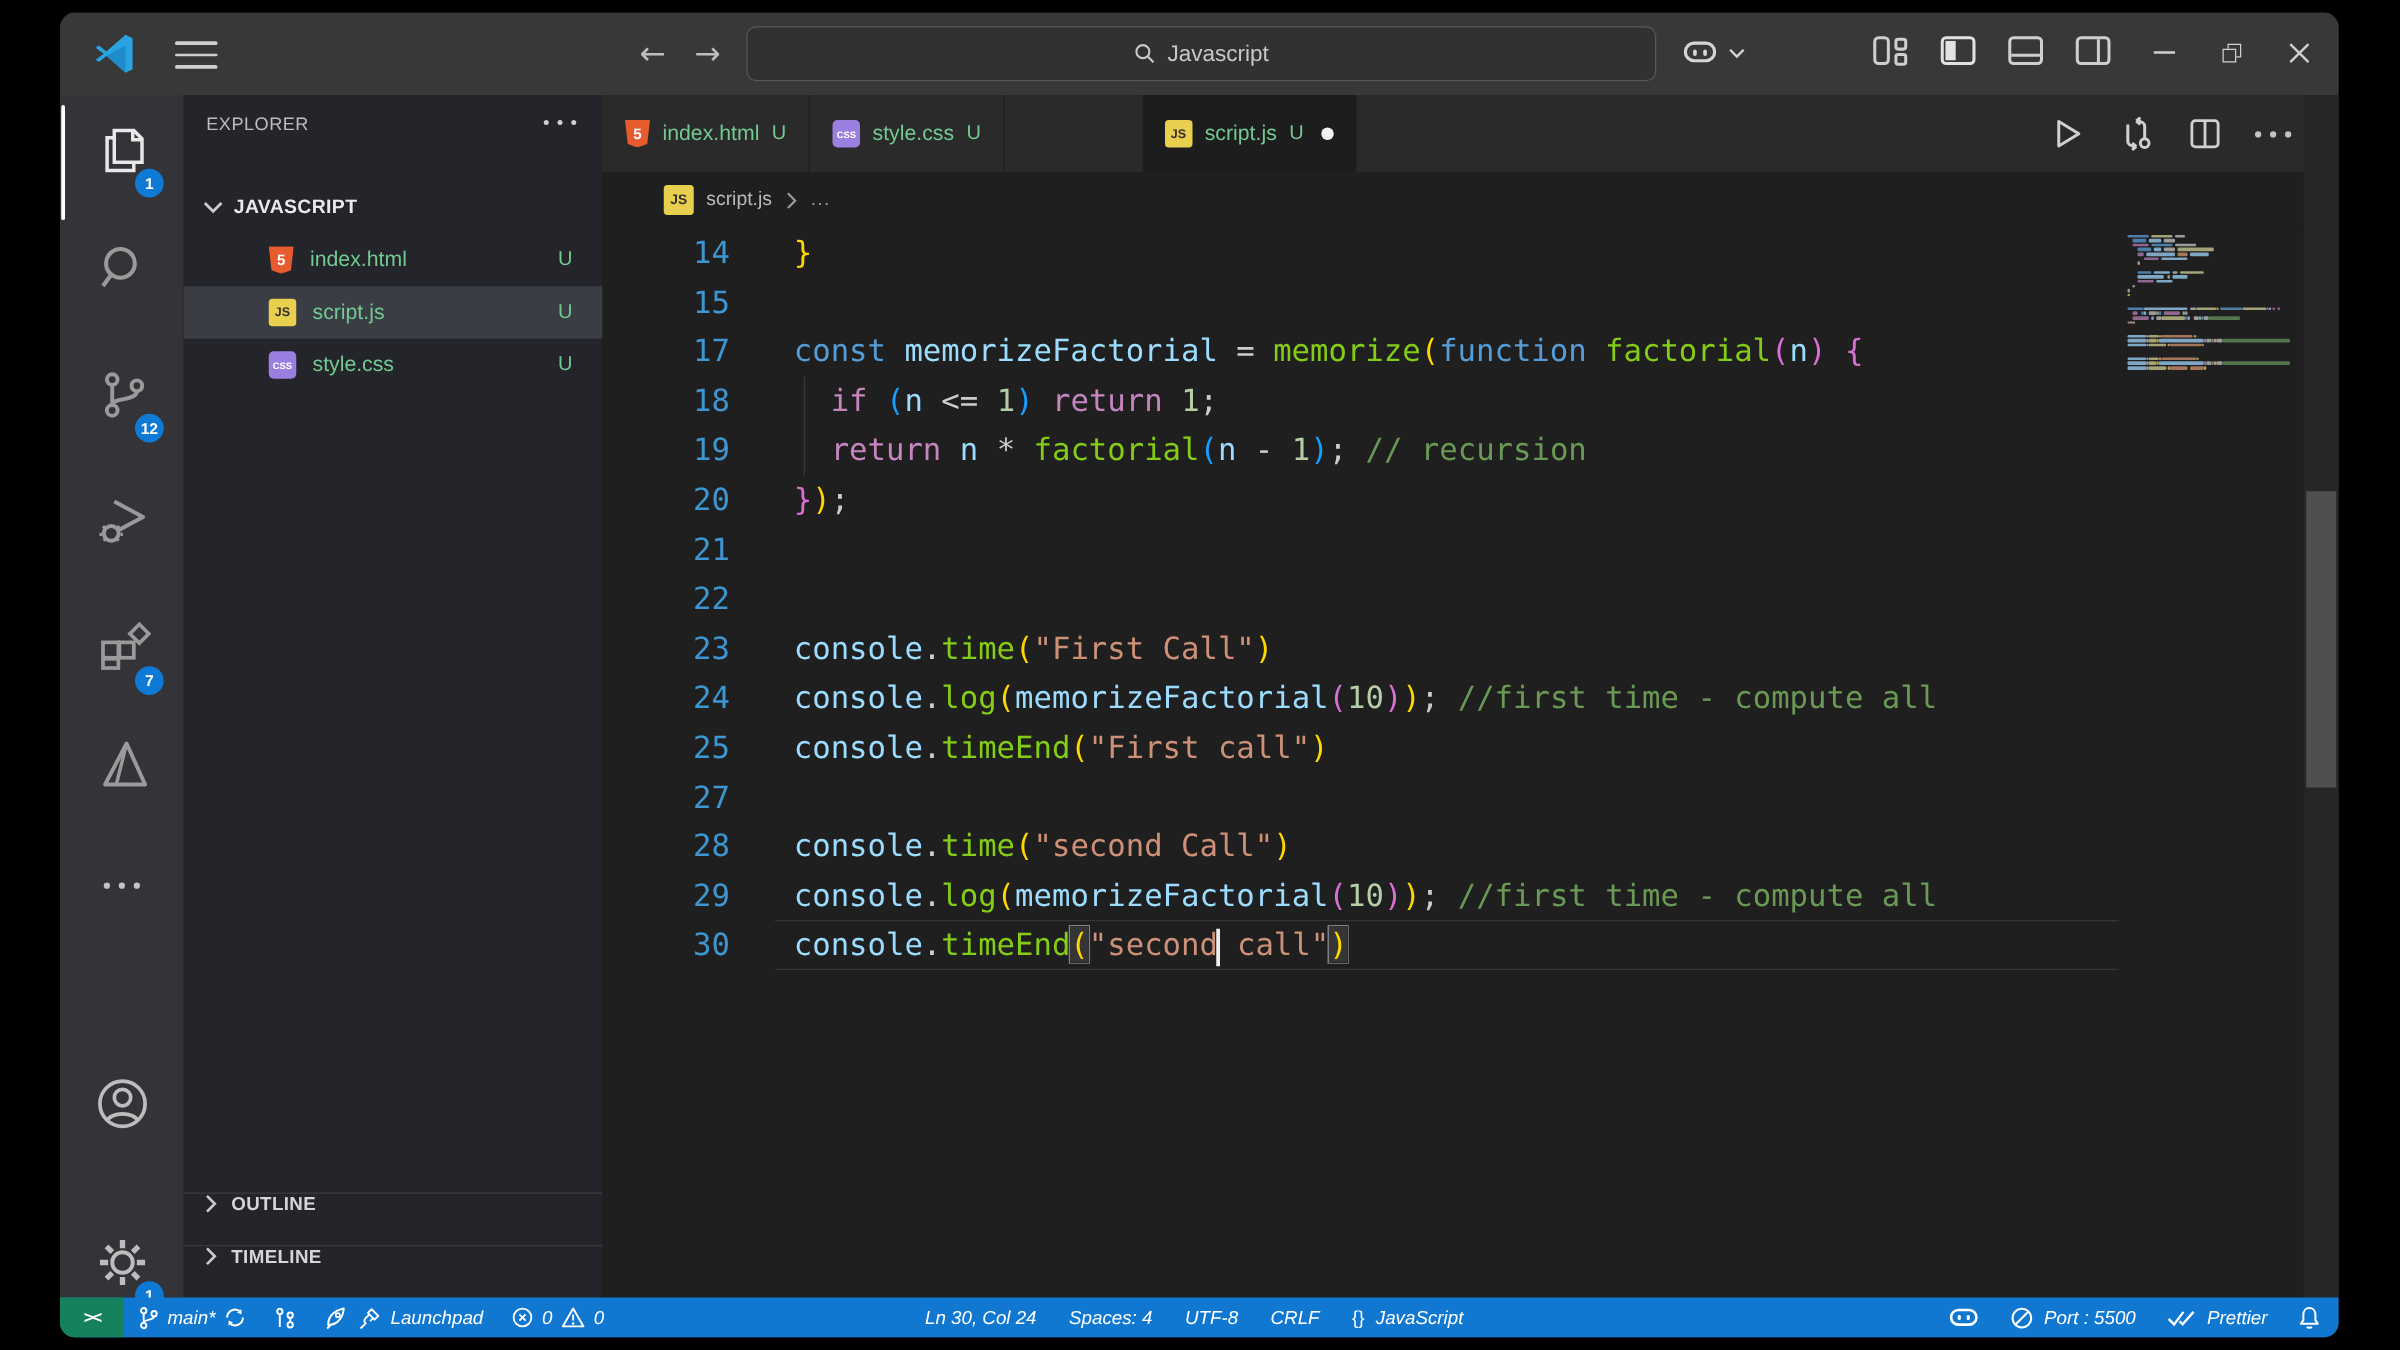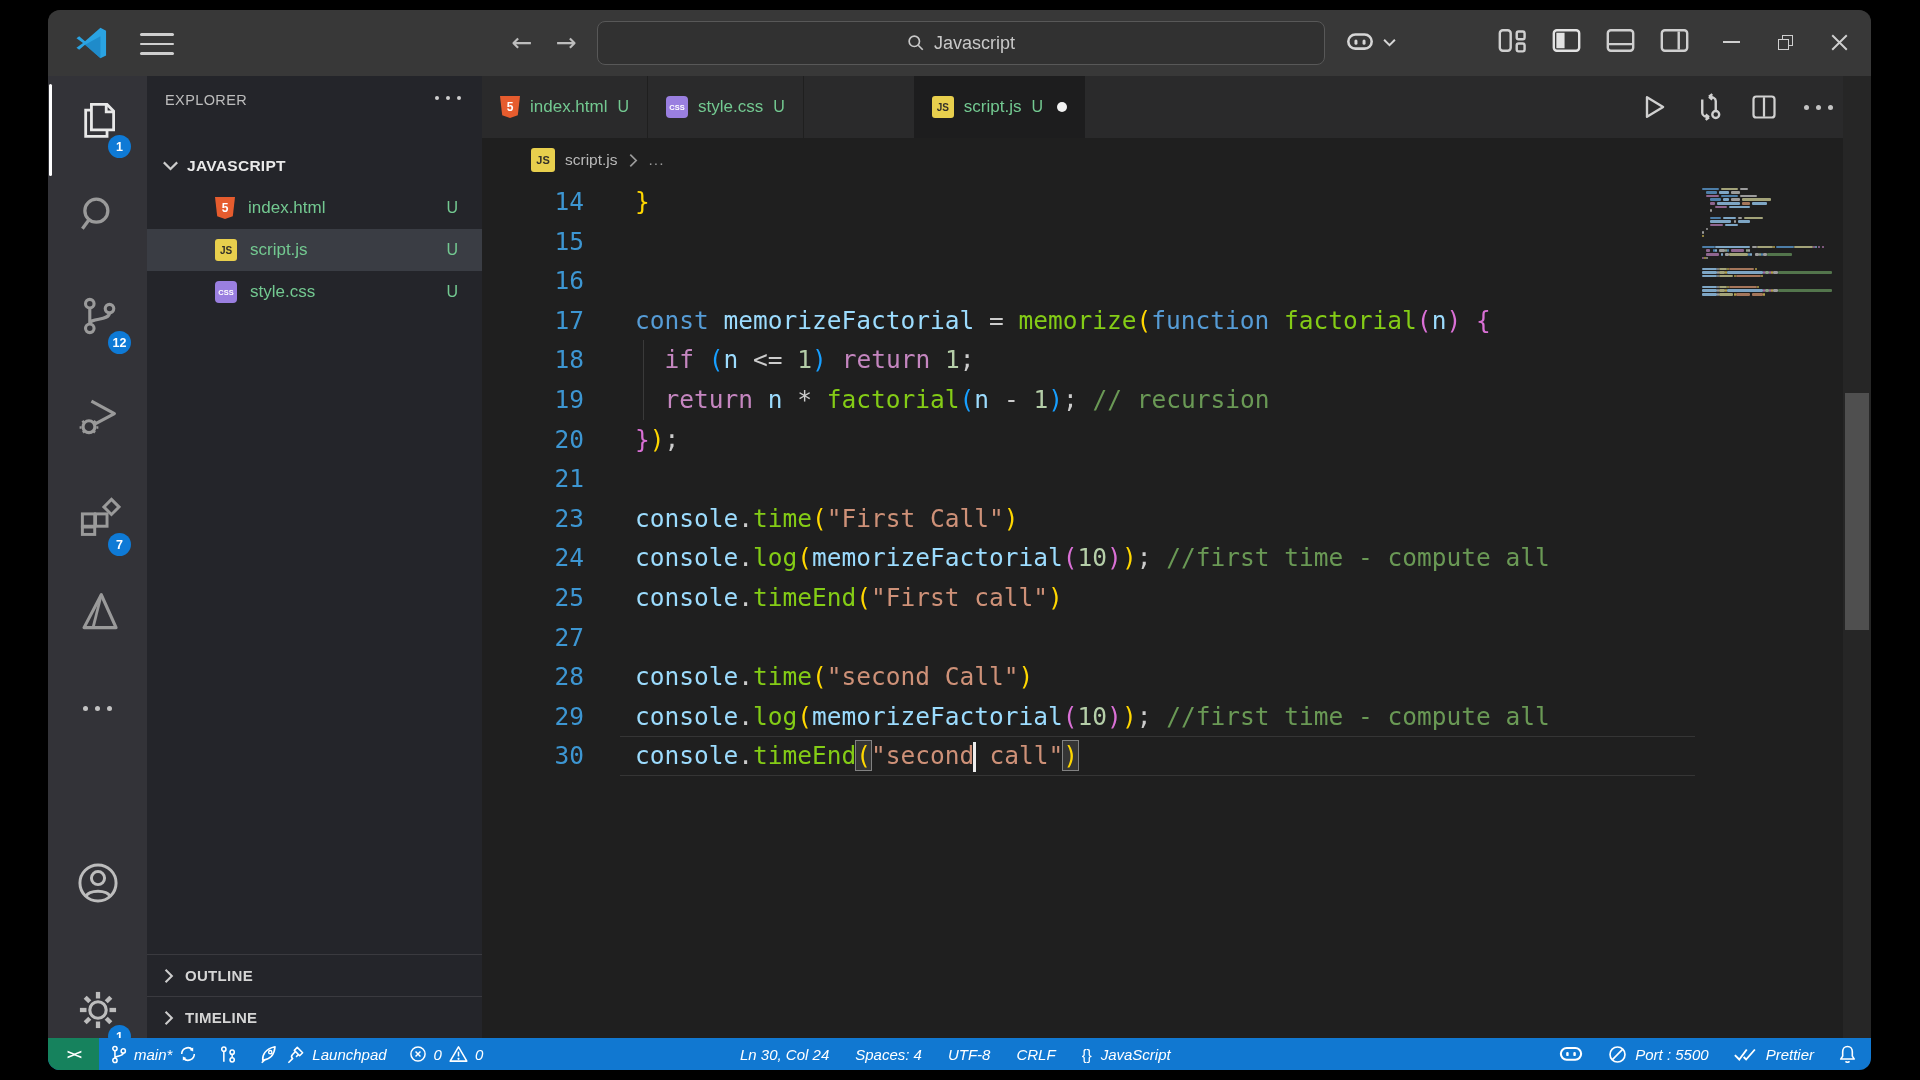--- a/index.html
+++ b/index.html
@@ -42,21 +42,21 @@
   .folder-name{font-weight:bold;font-size:15.5px;color:#e9e9e9;letter-spacing:.3px;}
   #file-list{position:absolute;left:0;top:111px;right:0;}
   .exp-row{height:42px;display:flex;align-items:center;padding-left:68px;cursor:pointer;}
   .exp-row.sel{background:#3a3d44;}
   .fname{margin-left:13px;font-size:17px;color:#73c991;}
   .ubadge{margin-left:auto;margin-right:24px;font-size:16px;color:#73c991;}
   .fic{width:22px;height:22px;display:flex;align-items:center;justify-content:center;flex:0 0 auto;font-weight:bold;}
   .fic-html{width:20px;height:22px;background:#e65c2e;clip-path:polygon(0 0,100% 0,89% 87%,50% 100%,11% 87%);color:#fff;font-size:12px;}
   .fic-js{background:#e8cf4d;border-radius:3px;color:#33302a;font-size:10px;}
   .fic-css{background:#9a7fe0;border-radius:4px;color:#fff;font-size:7.5px;}
-  .side-sec{position:absolute;left:0;right:0;height:42px;border-top:1px solid #3a3a3f;display:flex;align-items:center;gap:10px;padding-left:16px;}
+  .side-sec{position:absolute;left:0;right:0;height:42px;border-top:1px solid #3a3a3f;display:flex;align-items:flex-start;gap:10px;padding-left:16px;}
   .side-sec span{font-weight:bold;font-size:15px;color:#d5d5d5;letter-spacing:.3px;}
   
   .editor{position:absolute;left:434px;top:66px;right:0;bottom:32px;background:#1f1f1f;}
   .tabbar{position:absolute;left:0;top:0;right:0;height:62px;background:#2a2a2b;display:flex;}
   .tab{height:62px;display:flex;align-items:center;gap:10px;padding:0 18px;background:#2a2a2b;border-right:1px solid #1f1f1f;cursor:pointer;}
   .tab.active{background:#1d1d1e;margin-left:110px;border-right:none;}
   .tab .tlabel{font-size:17px;color:#73c991;}
   .tab .ubadge{margin:0;font-size:16px;}
   .dirty-dot{width:10px;height:10px;border-radius:50%;background:#f2f2f2;margin-left:4px;}
   .ed-actions{position:absolute;right:0;top:0;height:62px;display:flex;align-items:center;gap:26px;padding-right:38px;}
@@ -333,26 +333,26 @@
       <span class="fic fic-js" style="width:24px;height:24px;font-size:11px">JS</span>
       <span class="bc-file">script.js</span>
       <svg width="11" height="15" viewBox="0 0 9 14">
         <polyline points="1.5,1.5 7,7 1.5,12.5" fill="none" stroke="#9a9a9a" stroke-width="1.6"></polyline>
       </svg>
       <span class="bc-more">...</span>
     </div>
     <div id="code-lines">
         <div class="cl"><span class="ln">14</span><span class="ct"><span class="tk-b1">}</span></span></div>
         <div class="cl"><span class="ln">15</span><span class="ct"></span></div>
-        <div class="cl"><span class="ln">16</span><span class="ct"></span></div>
         <div class="cl"><span class="ln">17</span><span class="ct"><span class="tk-kw">const </span><span class="tk-var">memorizeFactorial</span><span class="tk-pun"> = </span><span class="tk-fn">memorize</span><span class="tk-b1">(</span><span class="tk-kw">function </span><span class="tk-fn">factorial</span><span class="tk-b2">(</span><span class="tk-var">n</span><span class="tk-b2">)</span><span class="tk-pun"> </span><span class="tk-b2">{</span></span></div>
         <div class="cl guide"><span class="ln">18</span><span class="ct"><span class="tk-pun">  </span><span class="tk-ctrl">if</span><span class="tk-pun"> </span><span class="tk-b3">(</span><span class="tk-var">n</span><span class="tk-pun"> &lt;= </span><span class="tk-num">1</span><span class="tk-b3">)</span><span class="tk-pun"> </span><span class="tk-ctrl">return</span><span class="tk-pun"> </span><span class="tk-num">1</span><span class="tk-pun">;</span></span></div>
         <div class="cl guide"><span class="ln">19</span><span class="ct"><span class="tk-pun">  </span><span class="tk-ctrl">return</span><span class="tk-pun"> </span><span class="tk-var">n</span><span class="tk-pun"> * </span><span class="tk-fn">factorial</span><span class="tk-b3">(</span><span class="tk-var">n</span><span class="tk-pun"> - </span><span class="tk-num">1</span><span class="tk-b3">)</span><span class="tk-pun">; </span><span class="tk-cmt">// recursion</span></span></div>
         <div class="cl"><span class="ln">20</span><span class="ct"><span class="tk-b2">}</span><span class="tk-b1">)</span><span class="tk-pun">;</span></span></div>
         <div class="cl"><span class="ln">21</span><span class="ct"></span></div>
+        <div class="cl"><span class="ln">22</span><span class="ct"></span></div>
         <div class="cl"><span class="ln">23</span><span class="ct"><span class="tk-var">console</span><span class="tk-pun">.</span><span class="tk-fn">time</span><span class="tk-b1">(</span><span class="tk-str">"First Call"</span><span class="tk-b1">)</span></span></div>
         <div class="cl"><span class="ln">24</span><span class="ct"><span class="tk-var">console</span><span class="tk-pun">.</span><span class="tk-fn">log</span><span class="tk-b1">(</span><span class="tk-var">memorizeFactorial</span><span class="tk-b2">(</span><span class="tk-num">10</span><span class="tk-b2">)</span><span class="tk-b1">)</span><span class="tk-pun">; </span><span class="tk-cmt">//first time - compute all</span></span></div>
         <div class="cl"><span class="ln">25</span><span class="ct"><span class="tk-var">console</span><span class="tk-pun">.</span><span class="tk-fn">timeEnd</span><span class="tk-b1">(</span><span class="tk-str">"First call"</span><span class="tk-b1">)</span></span></div>
         <div class="cl"><span class="ln">27</span><span class="ct"></span></div>
         <div class="cl"><span class="ln">28</span><span class="ct"><span class="tk-var">console</span><span class="tk-pun">.</span><span class="tk-fn">time</span><span class="tk-b1">(</span><span class="tk-str">"second Call"</span><span class="tk-b1">)</span></span></div>
         <div class="cl"><span class="ln">29</span><span class="ct"><span class="tk-var">console</span><span class="tk-pun">.</span><span class="tk-fn">log</span><span class="tk-b1">(</span><span class="tk-var">memorizeFactorial</span><span class="tk-b2">(</span><span class="tk-num">10</span><span class="tk-b2">)</span><span class="tk-b1">)</span><span class="tk-pun">; </span><span class="tk-cmt">//first time - compute all</span></span></div>
         <div class="cl cur"><div class="curline"></div><span class="ln">30</span><span class="ct"><span class="tk-var">console</span><span class="tk-pun">.</span><span class="tk-fn">timeEnd</span><span class="tk-b1m">(</span><span class="tk-str">"second</span><span class="cursor"></span><span class="tk-str"> call"</span><span class="tk-b1m">)</span></span></div>
       </div>
     <div id="minimap">
         <div class="mm-row">

